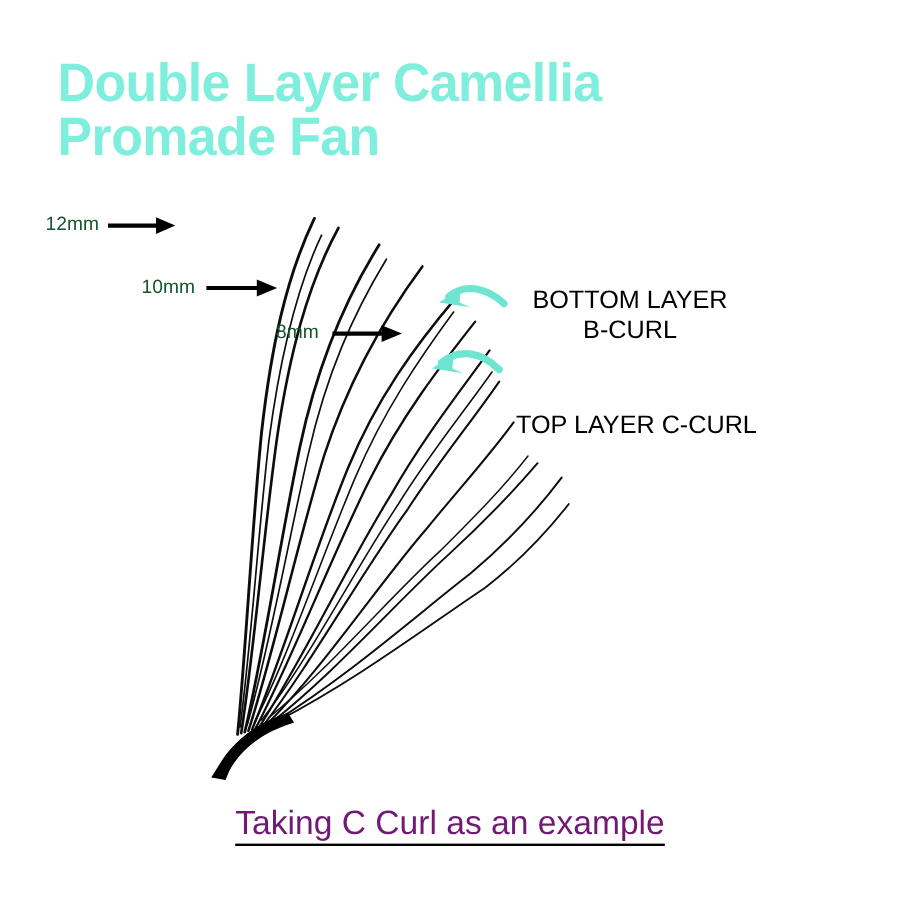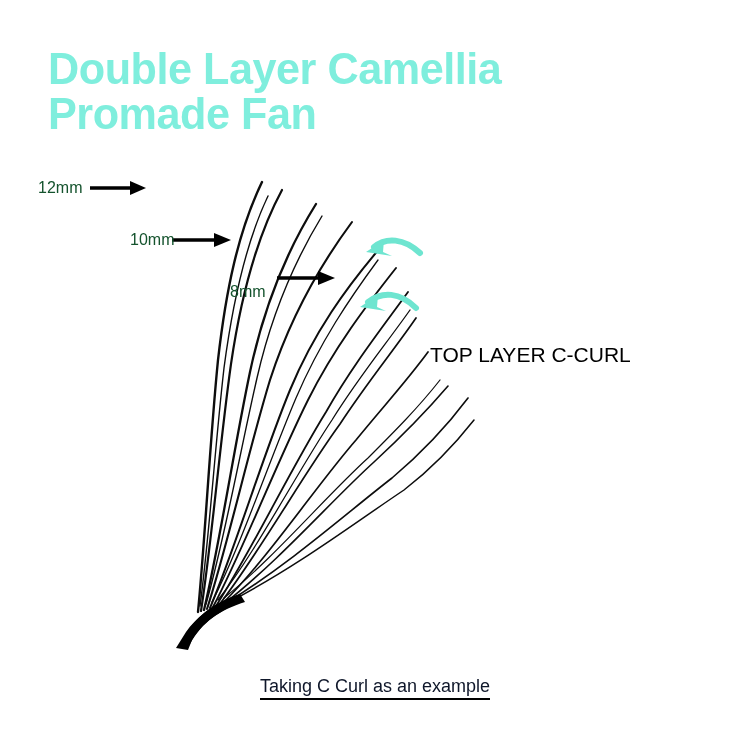--- a/index.html
+++ b/index.html
@@ -42,22 +42,22 @@
   }
   .measure-label {
     position: absolute;
     color: #14532d;
     font-family: "Liberation Sans", sans-serif;
     font-size: 16px;
     line-height: 18px;
     white-space: nowrap;
   }
   #measure-12mm { left: 38px; top: 179px; }
-  #measure-10mm { left: 130px; top: 231px; }
-  #measure-8mm  { left: 230px; top: 269px; margin-top: 14px; }
+  #measure-10mm { left: 118px; top: 231px; }
+  #measure-8mm  { left: 230px; top: 269px; }
 
   .layer-note {
     position: absolute;
     color: #000000;
     font-family: "Liberation Sans", sans-serif;
     font-size: 21px;
     line-height: 25px;
     white-space: pre-line;
   }
   #note-bottom-layer {
@@ -72,23 +72,23 @@
     width: 215px;
     text-align: left;
     margin-top: 45px;
   }
   #caption {
     position: absolute;
     left: 0;
     top: 672px;
     width: 750px;
     text-align: center;
-    color: #0f172a;
+    color: #701a75;
     font-family: "Liberation Sans", sans-serif;
-    font-size: 18px;
+    font-size: 28px;
     line-height: 28px;
   }
   #caption .caption-text {
     border-bottom: 2px solid #000000;
     padding-bottom: 2px;
   }
 </style>
 </head>
 <body>
 
@@ -148,19 +148,21 @@
         <line x1="277" y1="278" x2="320" y2="278" stroke="#000000" stroke-width="3.5"></line>
         <path d="M318,271 L335,278 L318,285 Z" fill="#000000"></path>
       </g>
     </g>
   </svg>
 
   <div class="measure-label" id="measure-12mm">12mm</div>
   <div class="measure-label" id="measure-10mm">10mm</div>
   <div class="measure-label" id="measure-8mm">8mm</div>
 
+  <div class="layer-note" id="note-bottom-layer">BOTTOM LAYER
+B-CURL</div>
   <div class="layer-note" id="note-top-layer">TOP LAYER C-CURL</div>
 
   <div id="caption">
     <span class="caption-text">Taking C Curl as an example</span>
   </div>
 
 </div>
 
 </body></html>

